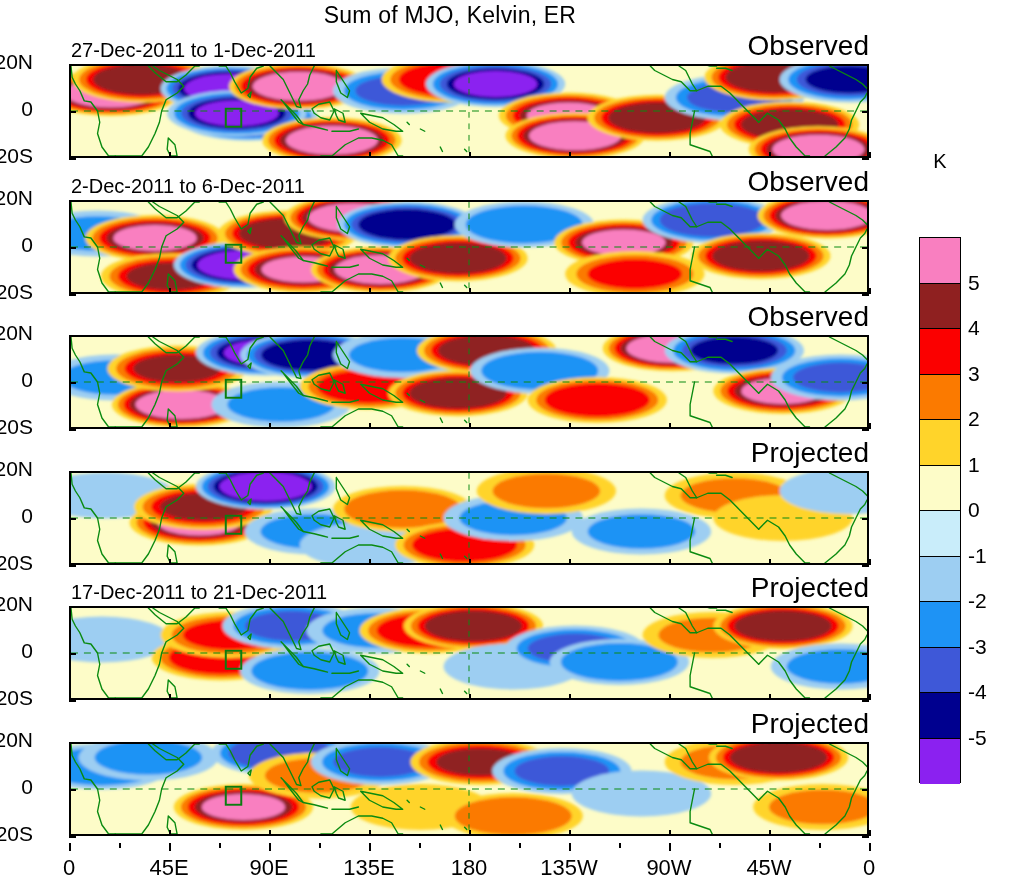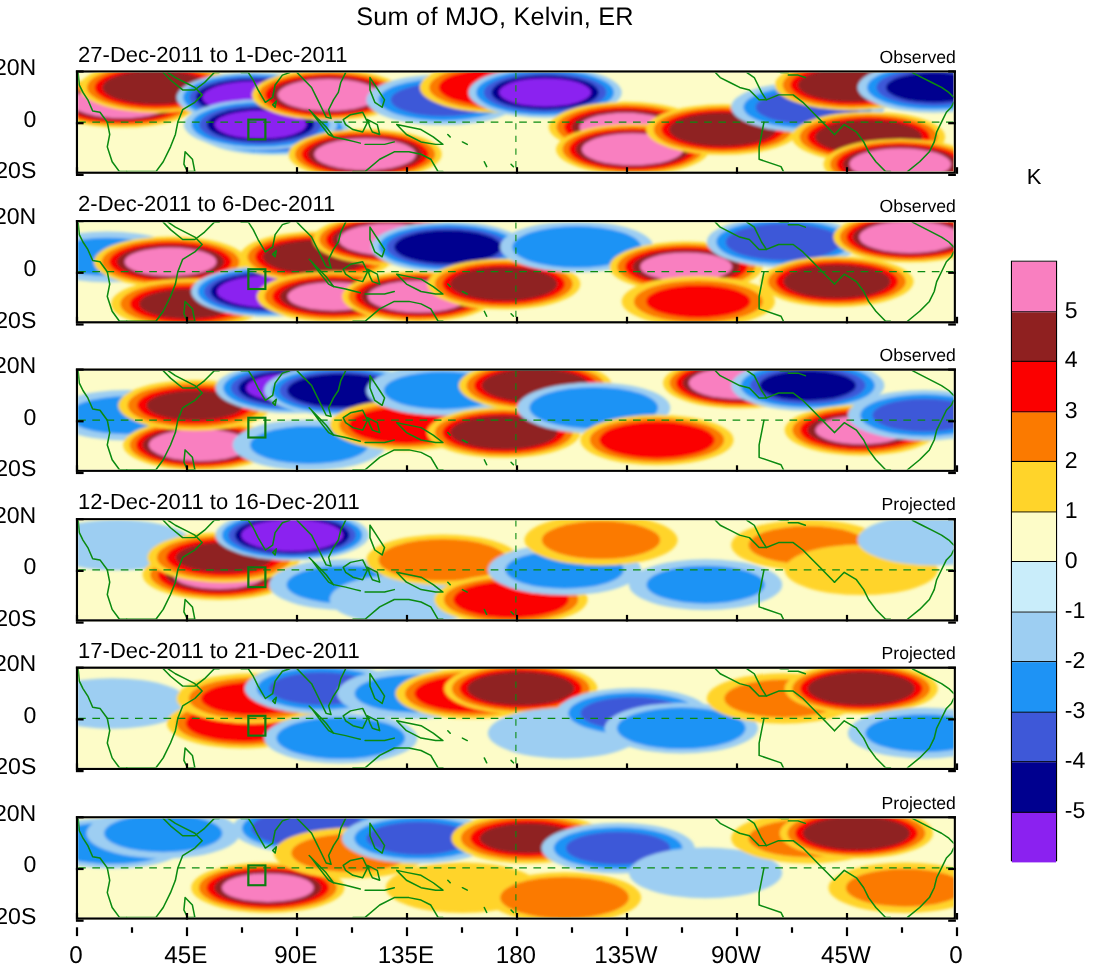--- a/index.html
+++ b/index.html
@@ -11,21 +11,21 @@
   #fig-title{position:absolute;left:0;top:2px;width:900px;text-align:center;
              font-size:23px;letter-spacing:.2px;}
 
   
   .panel{position:absolute;left:69px;width:800px;height:94px;}
   .panel .frame{position:absolute;inset:0;border:2px solid #000;box-sizing:border-box;
                 overflow:hidden;background:#ffffe0;}
   .panel .field{position:absolute;left:0;top:0;width:100%;height:100%;}
 
   .panel-title{position:absolute;left:71px;bottom:96px;font-size:20px;white-space:nowrap;}
-  .panel-status{position:absolute;right:0px;bottom:96px;font-size:16px;white-space:nowrap;margin-left:11px;}
+  .panel-status{position:absolute;right:0px;bottom:96px;font-size:28px;white-space:nowrap;margin-left:11px;}
 
   
   .ytick{position:absolute;right:874px;font-size:21px;text-align:right;
          width:60px;white-space:nowrap;}
 
   
   .ytickmark{position:absolute;width:7px;height:2px;background:#000;}
 
   
   #xaxis{position:absolute;left:69px;top:843px;width:800px;height:46px;}
@@ -420,21 +420,20 @@
               <polyline points="757.7777777777777,94 768.8888888888889,84.60000000000001 777.7777777777777,75.2 782.2222222222222,65.8 784.4444444444445,56.4 788.8888888888889,47 793.3333333333334,37.6 797.7777777777778,32.9 800,28.2"></polyline>
               <polyline points="762.2222222222222,0 771.1111111111111,4.7 780,9.4 788.8888888888889,14.1 795.5555555555555,18.8 800,23.5"></polyline>
             </g>
             <line x1="0" y1="47" x2="800" y2="47" stroke="#0a8a10" stroke-width="1.2" stroke-dasharray="7 6"></line>
             <line x1="400" y1="0" x2="400" y2="94" stroke="#0a8a10" stroke-width="1.0" stroke-dasharray="6 6"></line>
             <rect x="155.55555555555557" y="44.65" width="15.555555555555543" height="18.800000000000004" fill="none" stroke="#0a7d10" stroke-width="2"></rect>
           </svg>
         </div>
       </div>
       <div class="panel" style="top: 470.5px;">
-        <div class="panel-title" style="left: 2px;">12-Dec-2011 to 16-Dec-2011</div>
         <div class="panel-status">Projected</div>
         <div class="frame">
           <svg class="field" viewBox="0 0 800 94" preserveAspectRatio="none">
             <rect x="0" y="0" width="800" height="94" fill="#fdfcc8"></rect>
             <defs>
               <filter id="blur3" x="-30%" y="-60%" width="160%" height="220%">
                 <feGaussianBlur stdDeviation="1.6"></feGaussianBlur>
               </filter>
             </defs>
             <g filter="url(#blur3)">

